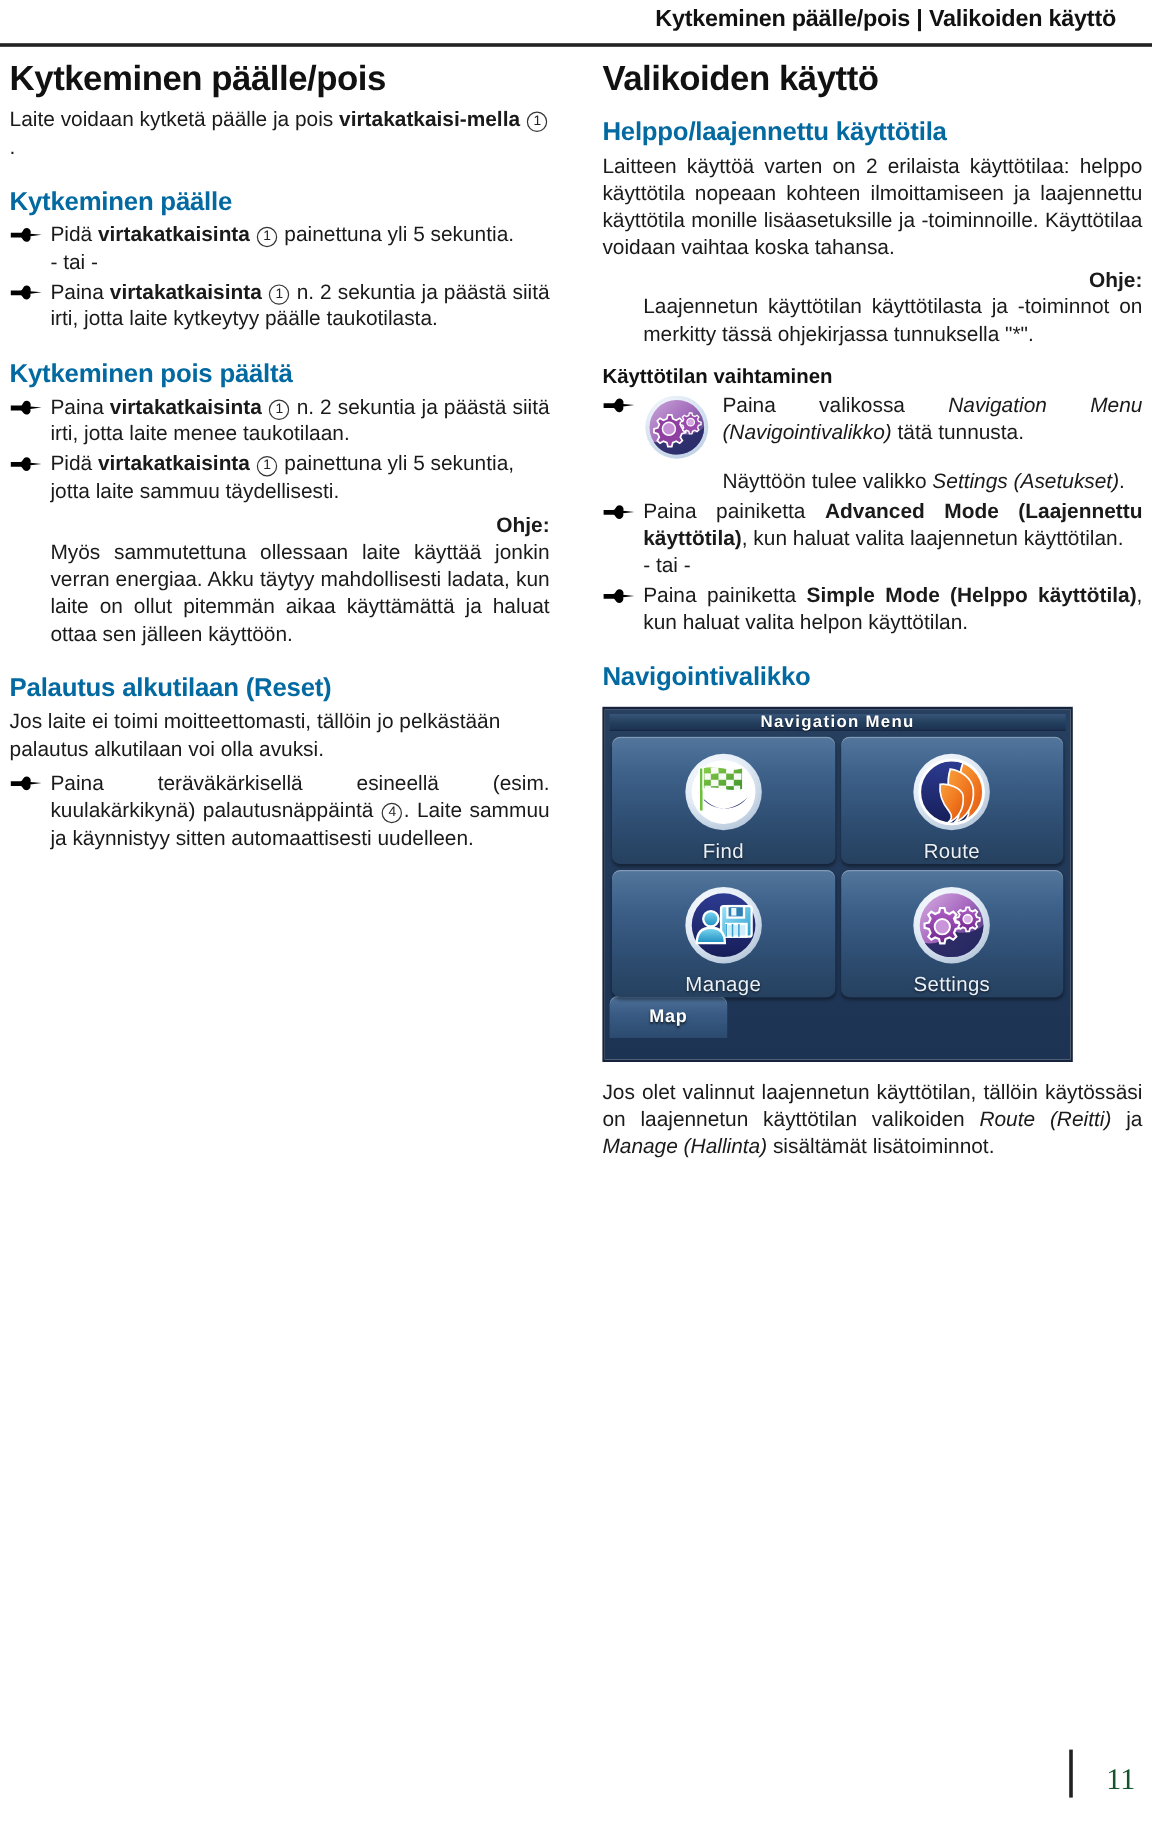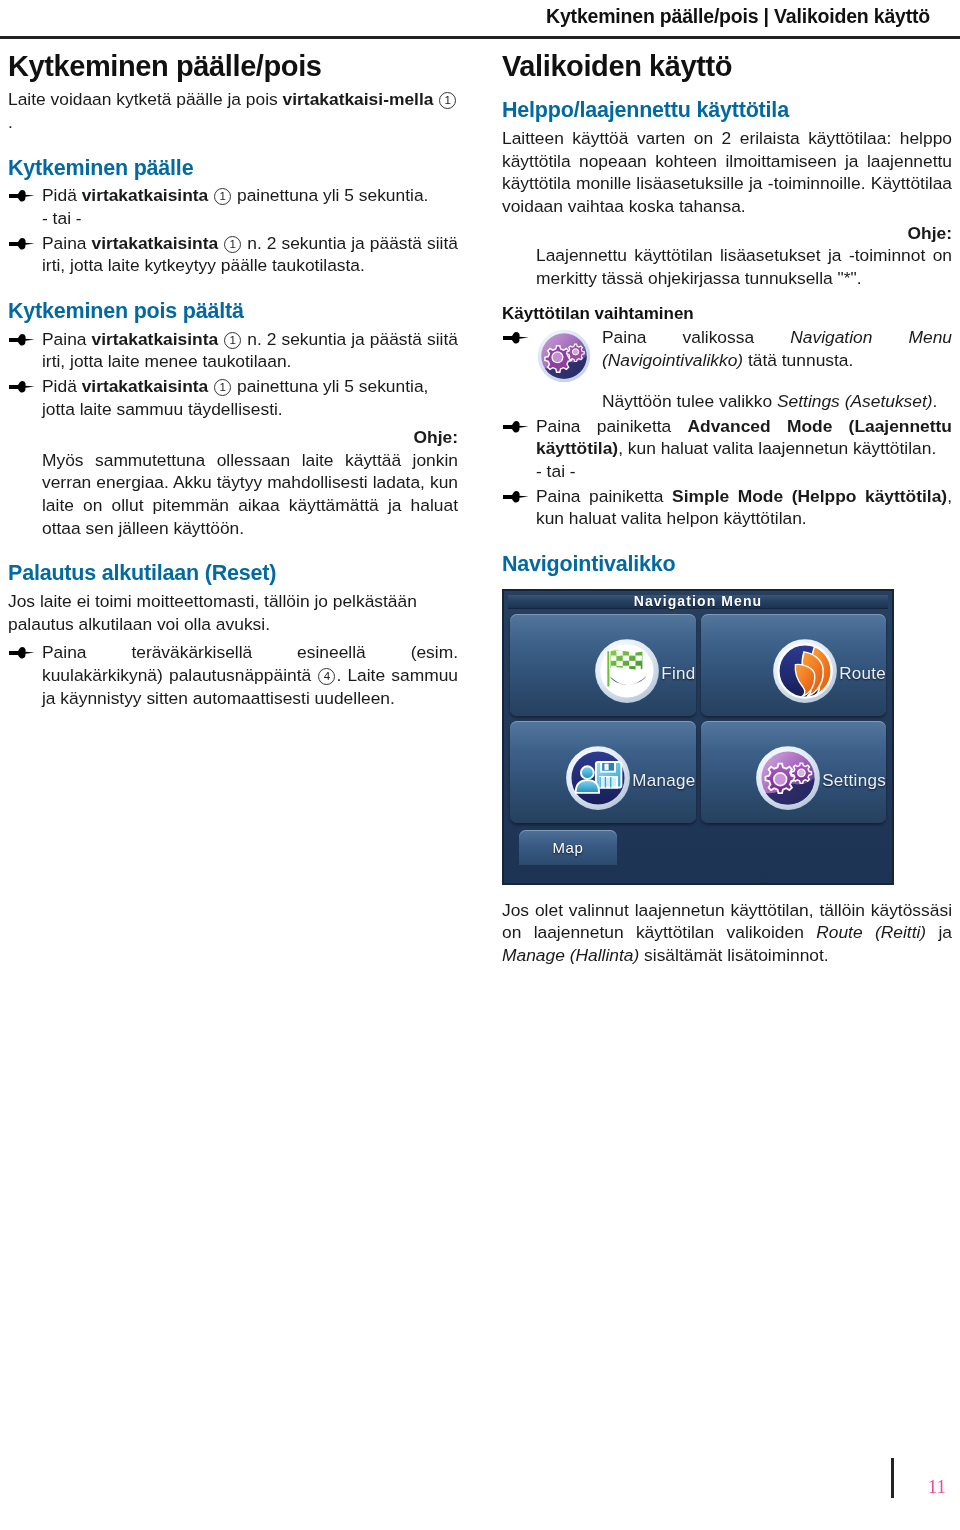--- a/index.html
+++ b/index.html
@@ -177,23 +177,23 @@
     padding: 5px 2px 4px 2px;
     height: 218px;
   }
   .nav-tile {
     position: relative;
     border-radius: 7px;
     background: linear-gradient(180deg,#4a6f96 0%,#3a5c84 28%,#2c4a6e 68%,#264karat 100%);
     background: linear-gradient(180deg,#52769c 0%,#3d6089 30%,#2d4c70 70%,#26415f 100%);
     box-shadow: inset 0 1px 0 rgba(255,255,255,.28), 0 2px 3px rgba(0,0,0,.4);
     display: flex;
-    flex-direction: row;
+    flex-direction: column;
     align-items: center;
-    justify-content: flex-end;
+    justify-content: center;
     padding-top: 12px;
   }
   .nav-tile-ico { width: 68px; height: 68px; }
   .nav-tile-ico svg { display:block; }
   .nav-tile-label {
     margin-top: 6px;
     color: #e9f0f7;
     font-size: 17px;
     letter-spacing: .3px;
     text-shadow: 0 1px 2px rgba(0,0,0,.75);
@@ -205,27 +205,26 @@
     align-items: flex-start;
   }
   .nav-map-btn {
     width: 98px;
     height: 35px;
     border-radius: 7px 7px 0 0;
     background: linear-gradient(180deg,#4e719a 0%,#3a5c85 40%,#2b4a6e 100%);
     box-shadow: inset 0 1px 0 rgba(255,255,255,.3);
     color: #ffffff;
     font-size: 15px;
-    font-weight: normal;
+    font-weight: bold;
     letter-spacing: .6px;
     display: flex;
     align-items: center;
     justify-content: center;
     text-shadow: 0 1px 2px rgba(0,0,0,.7);
-    margin-left: 11px;
   }
 
   
   .footer {
     position: absolute;
     left: 0; right: 0;
     bottom: 30px;
     height: 46px;
   }
   .footer-rule {
@@ -233,22 +232,22 @@
     right: 66px;
     bottom: 2px;
     width: 3px;
     height: 40px;
     background: #222;
   }
   .page-num {
     position: absolute;
     right: 14px;
     bottom: 4px;
-    font-size: 19px;
-    color: #ec4899;
+    font-size: 25px;
+    color: #14532d;
     line-height: 1;
     font-family: "Liberation Serif", serif;
   }
 </style>
 </head>
 <body>
 
 <div class="page-header">
   <div class="header-text">Kytkeminen päälle/pois | Valikoiden käyttö</div>
 </div>
@@ -326,21 +325,21 @@
   <div class="col col-right">
 
     <h1 class="sec-title">Valikoiden käyttö</h1>
 
     <h2 class="sub-title tight">Helppo/laajennettu käyttötila</h2>
     <p class="body">Laitteen käyttöä varten on 2 erilaista käyttötilaa: helppo käyttötila nopeaan kohteen ilmoittamiseen ja laajennettu käyttötila monille lisäasetuksille ja -toiminnoille. Käyttötilaa voidaan vaihtaa koska tahansa.</p>
 
     <div class="sub-indent nojust" style="margin-top:4px">
       <span class="b">Ohje:</span>
     </div>
-    <div class="sub-indent">Laajennettu käyttötilan lisäasetukset ja -toiminnot on merkitty tässä ohjekirjassa tunnuksella "*".</div>
+    <div class="sub-indent">Laajennetun käyttötilan käyttötilasta ja -toiminnot on merkitty tässä ohjekirjassa tunnuksella "*".</div>
 
     <h3 class="small-title">Käyttötilan vaihtaminen</h3>
 
     <div class="hand-item">
       <div class="hand-icon">
         <svg width="28" height="14" viewBox="0 0 28 14">
             <path d="M1 5h8c1 0 1.4-.6 2-1.6C11.8 2 12.6 1 14.2 1c1.9 0 3 1.3 3.3 2.6.2.9.1 1.6-.1 2.1l9.3.9-9.4 1.2c.2.6.3 1.4 0 2.3-.4 1.3-1.5 2.4-3.3 2.4-1.5 0-2.3-1-3.1-2.1C10.3 9.4 9.9 9 9 9H1z" fill="#000"></path>
           </svg>
       </div>
       <div class="gear-inline">

